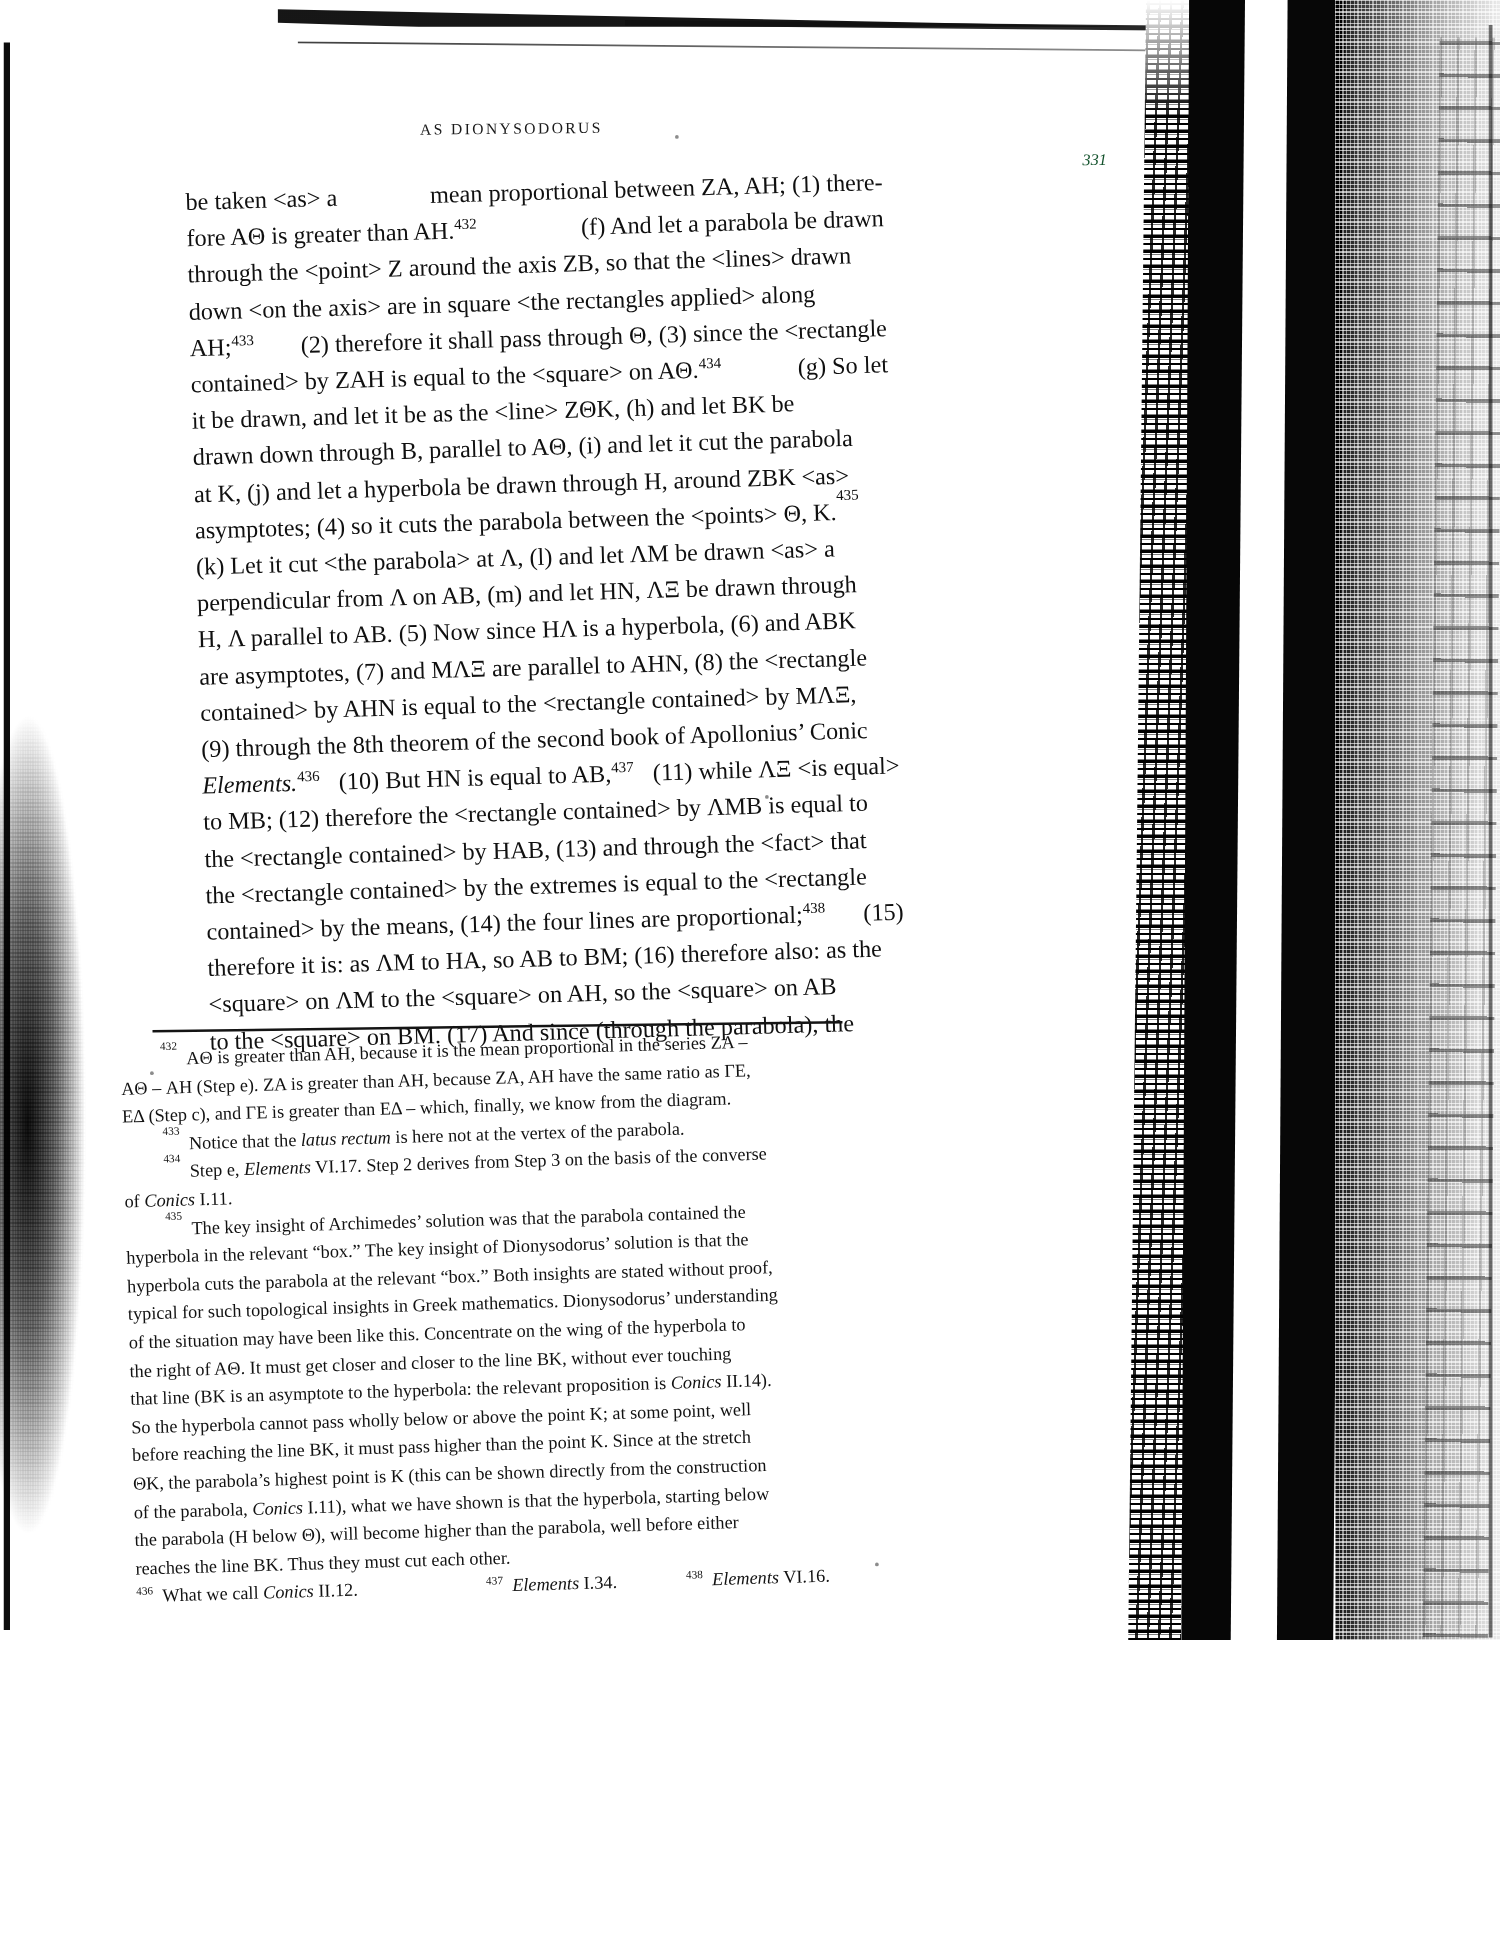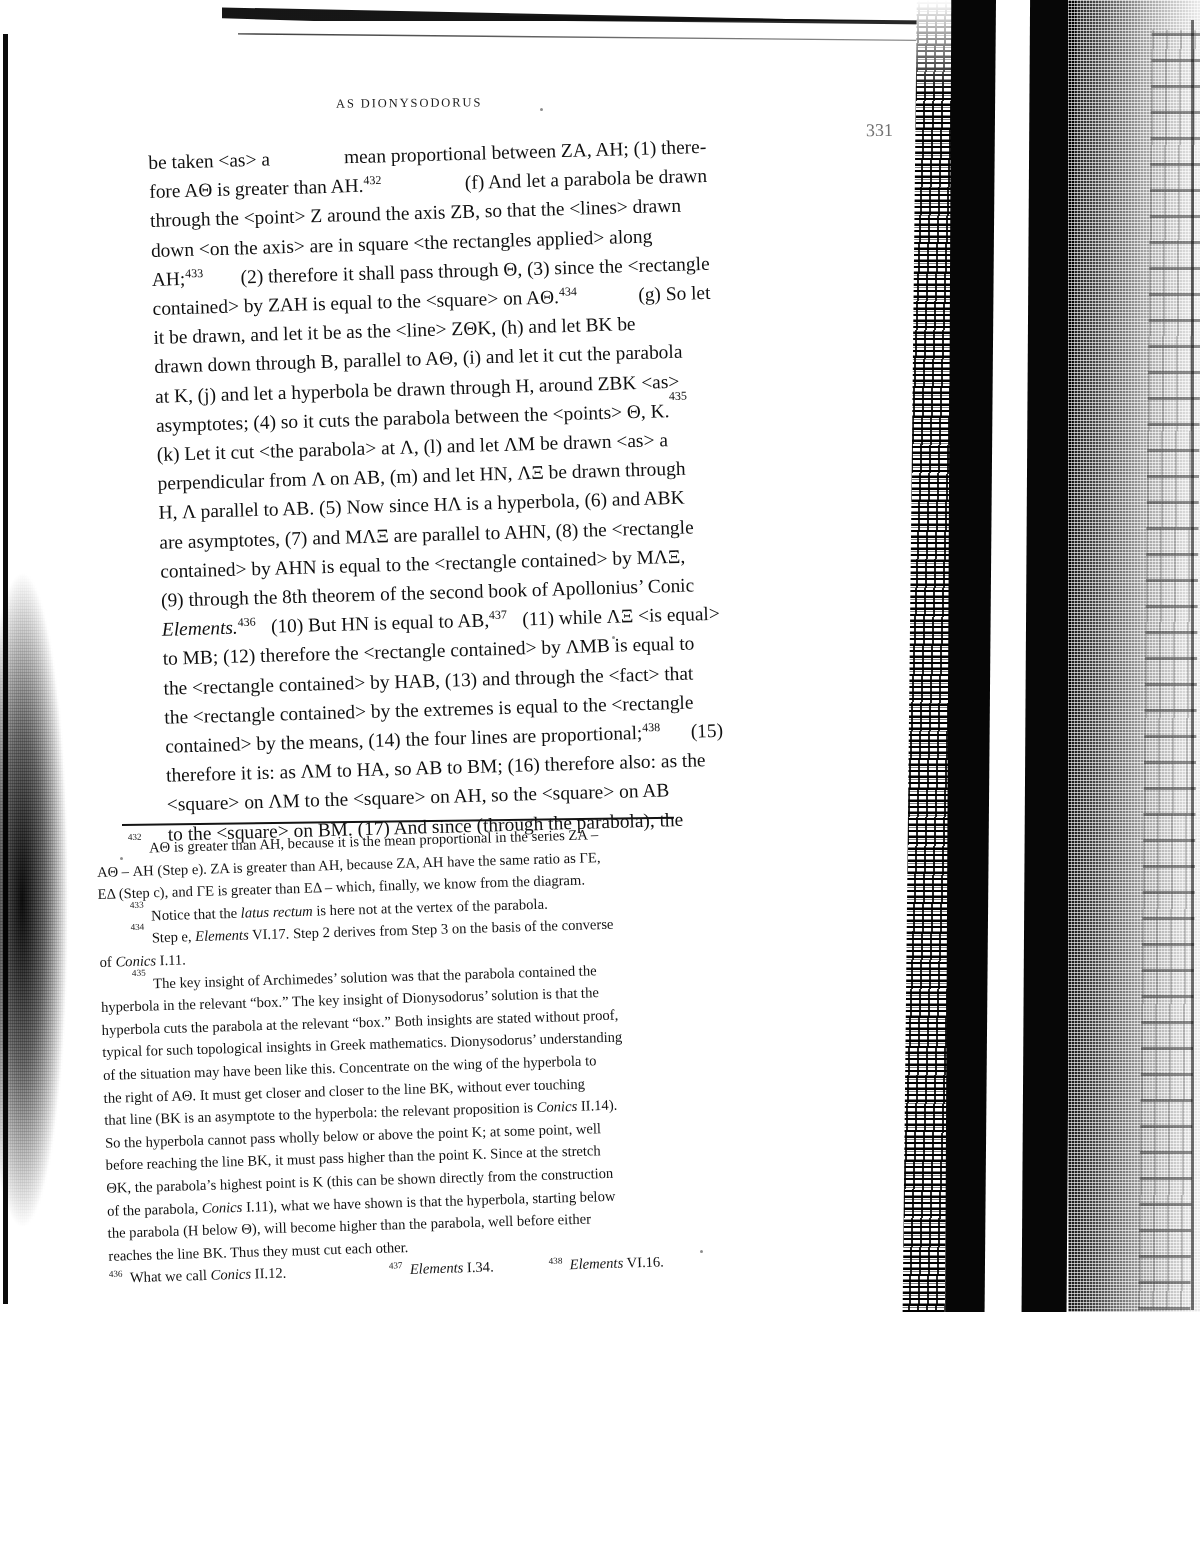--- a/index.html
+++ b/index.html
@@ -145,22 +145,23 @@
   .running-head{
     position:absolute;left:336px;top:96px;
     font-size:12.5px;letter-spacing:1.9px;
     font-family:"Liberation Serif","DejaVu Serif",serif;
     color:#1a1a1a;
     transform:rotate(-0.55deg);
     white-space:nowrap;
   }
   .folio{
     position:absolute;left:866px;top:120px;
-    font-size:18px;color:#737373;
+    font-size:13px;color:#14532d;
     transform:rotate(-0.7deg);
+    font-style:italic;
   }
 
   
   .bodyblock{
     position:absolute;left:148px;top:148px;width:558px;
     transform:rotate(-1.65deg);
     transform-origin:0 0;
   }
   .bodyblock .ln{
     display:flex;justify-content:space-between;

